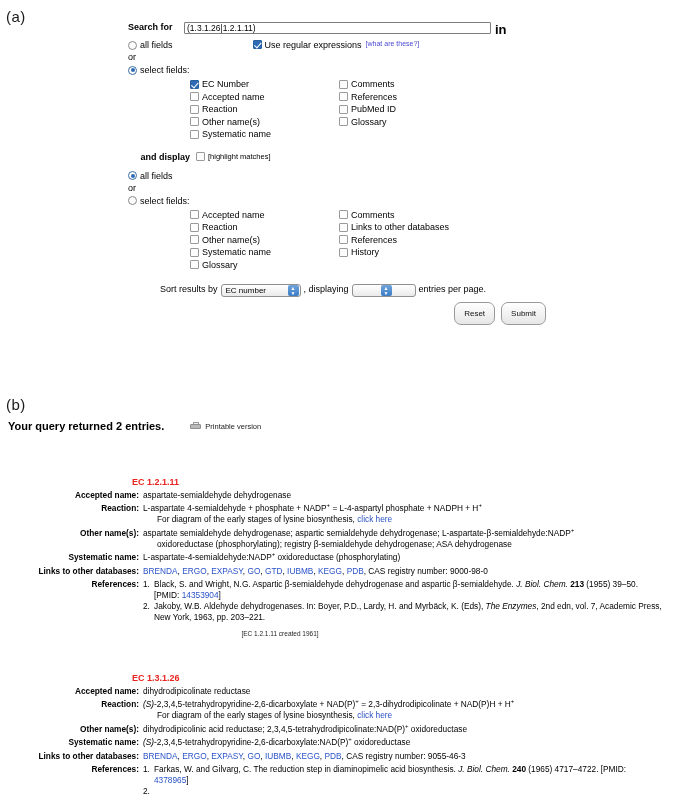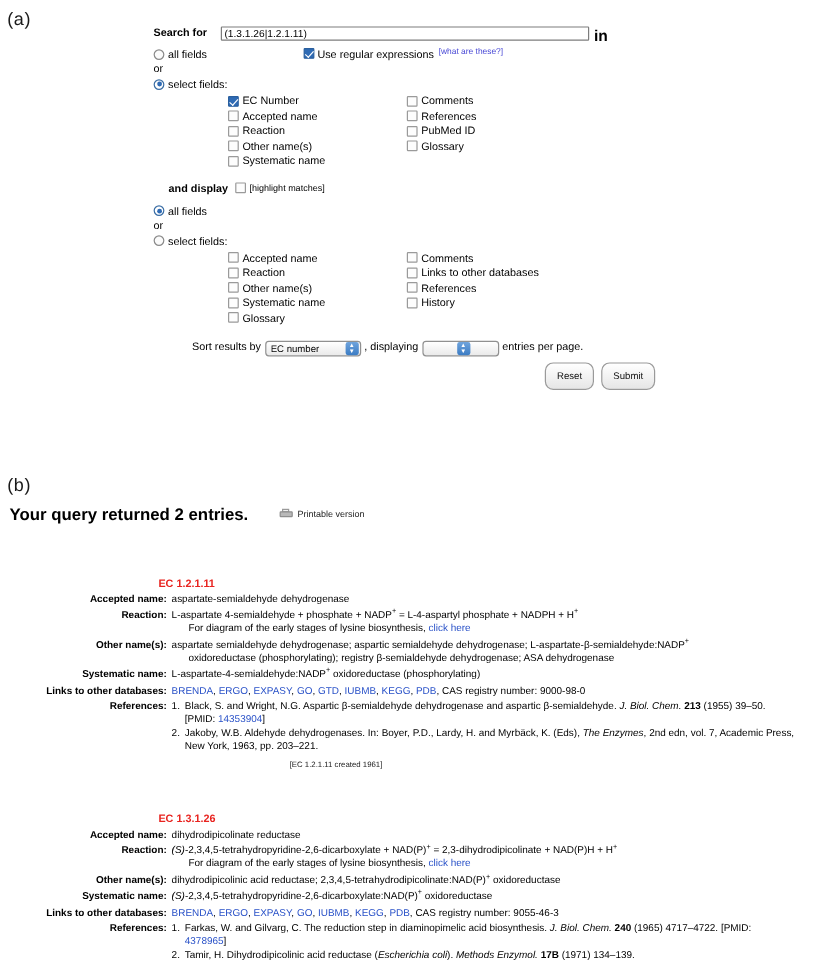--- a/index.html
+++ b/index.html
@@ -199,21 +199,21 @@
     position: absolute;
     left: 0;
     top: 420px;
     width: 685px;
   }
   #query-status-row {
     display: flex;
     align-items: center;
     margin-left: 8px;
   }
-  #query-status { font-weight: bold; font-size: 14px; }
+  #query-status { font-weight: bold; font-size: 11px; }
   #printable-link-wrap {
     display: flex;
     align-items: flex-start;
     margin-left: 26px;
   }
   .printer-icon {
     width: 11px; height: 8px;
     margin-right: 4px;
     position: relative;
     flex: none;
@@ -547,20 +547,19 @@
 
     <div class="field-row">
       <span class="field-label">References:</span>
       <span class="field-value">
         <span class="ref-item">
           <span class="ref-num">1.</span>
           <span><span>Farkas, W. and Gilvarg, C. The reduction step in diaminopimelic acid biosynthesis. </span><span class="italic">J. Biol. Chem.</span> <span class="bold">240</span><span> (1965) 4717–4722. [PMID: </span><a href="#" class="pmid-link">4378965</a><span>]</span></span>
         </span>
         <span class="ref-item">
           <span class="ref-num">2.</span>
-          <span><span>Tamir, H. Dihydrodipicolinic acid reductase (</span><span class="italic">Escherichia coli</span><span>). </span><span class="italic">Methods Enzymol.</span> <span class="bold">17B</span><span> (1971) 134–139.</span></span>
         </span>
       </span>
     </div>
 
     <div class="created-note">[EC 1.3.1.26 created 1976]</div>
   </div>
 </div>
 
 </body></html>

